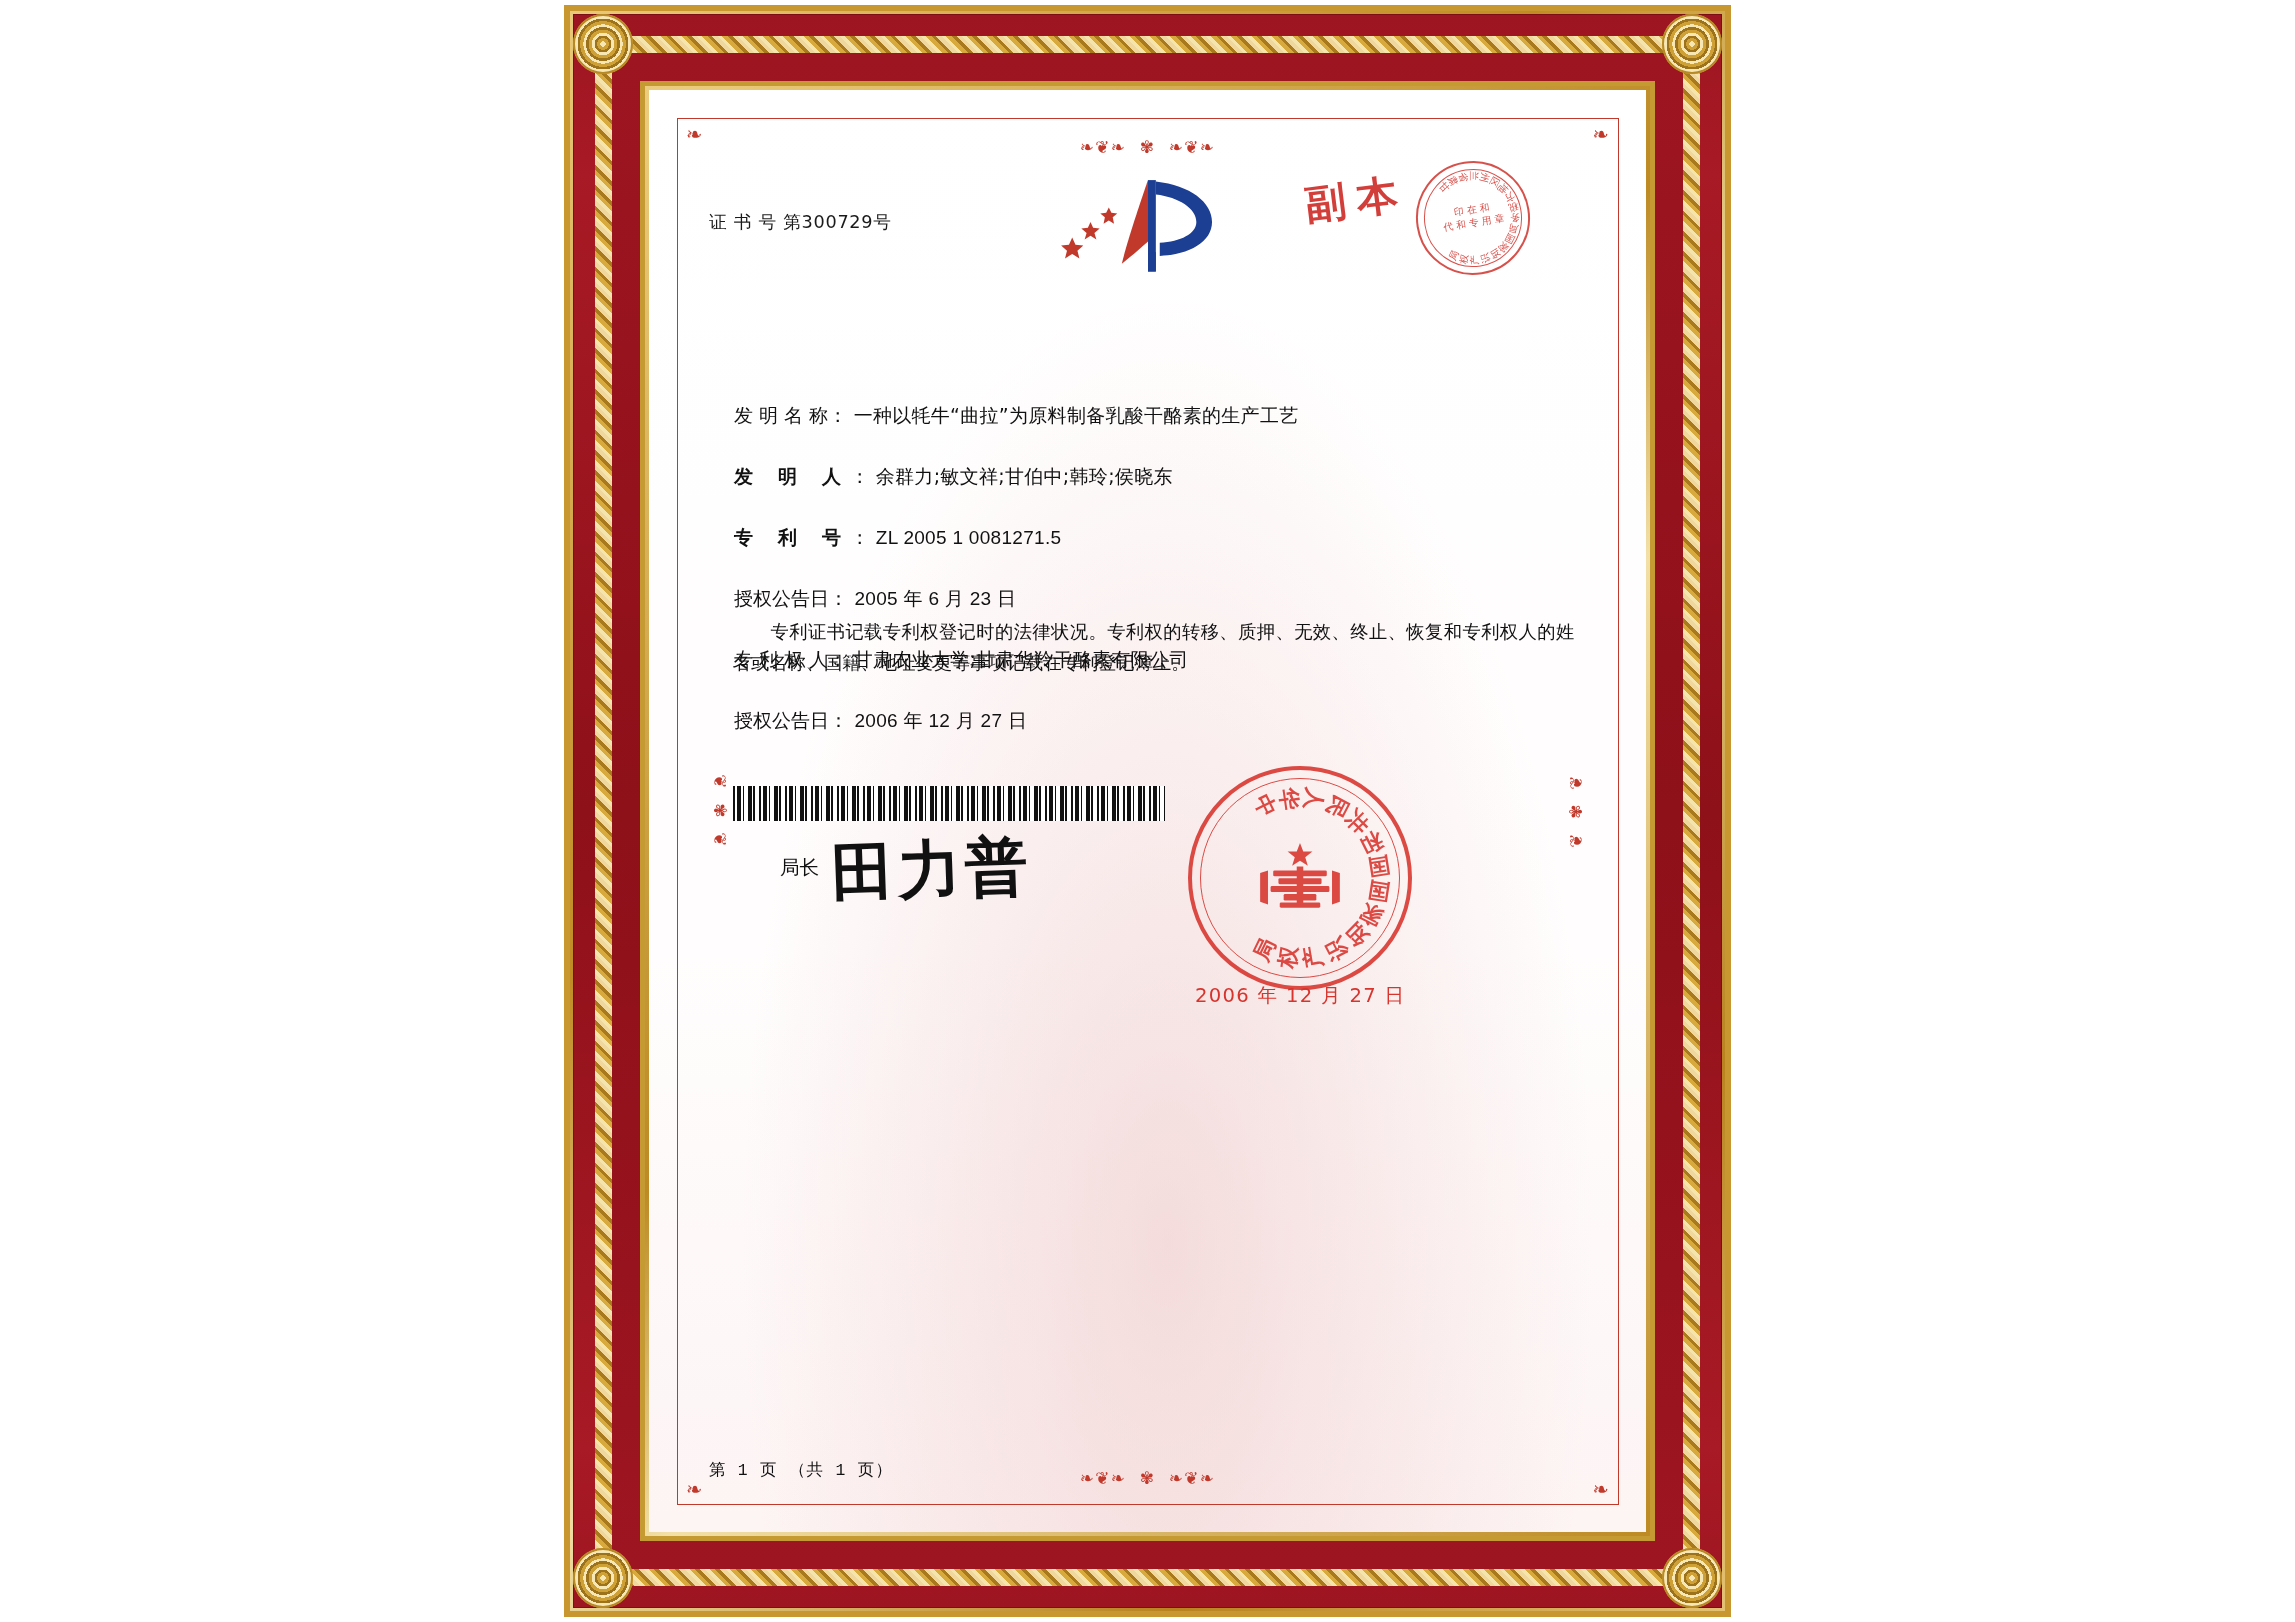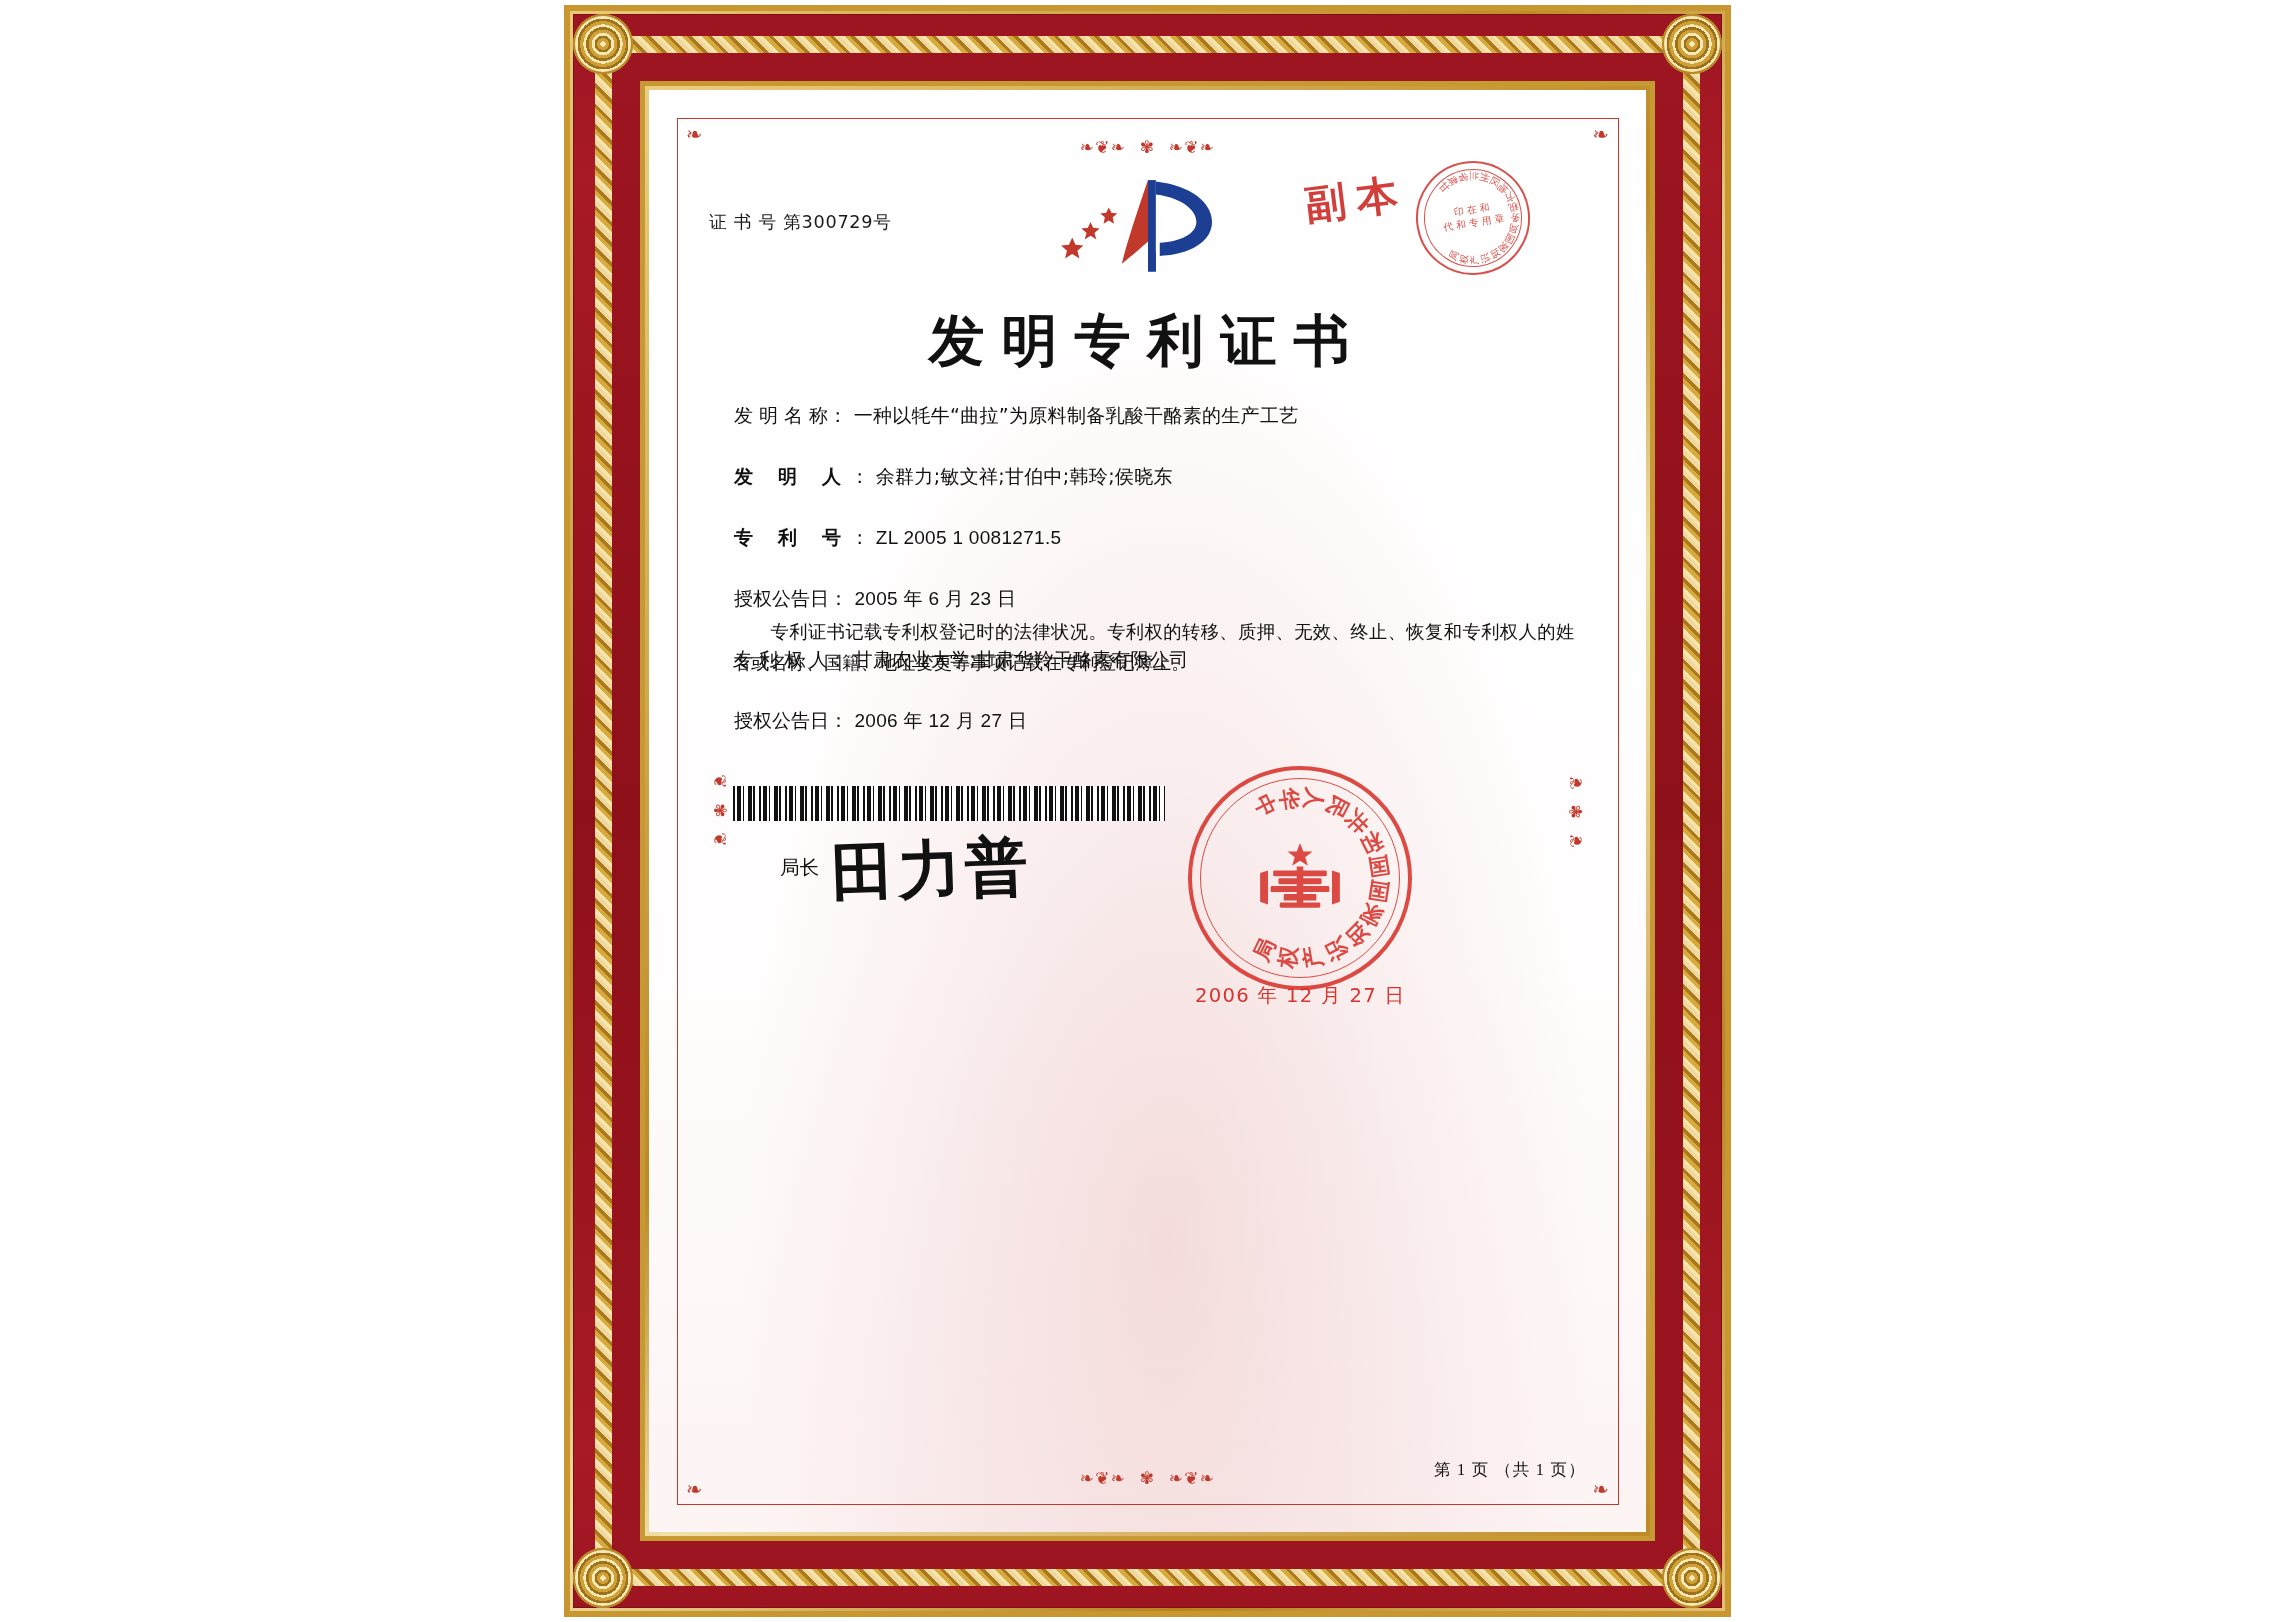--- a/index.html
+++ b/index.html
@@ -371,22 +371,22 @@
     font-size: 19.6px;
     color: #d8332c;
     letter-spacing: 1.3px;
   }
 
   
   .page-footer {
     position: absolute;
     left: 0; right: 0;
     bottom: 3.9px;
-    text-align: right;
-    font-family: Liberation Serif, serif;
+    text-align: left;
+    font-family: Liberation Mono, monospace;
     font-size: 16.4px;
     color: #111;
     letter-spacing: 1.3px;
   }
 </style>
 </head>
 <body>
 
 <div id="page">
 
@@ -464,21 +464,20 @@
               <span class="ch" style="transform: rotate(486.765deg) translate(0px, -42px) rotate(90deg) translate(-50%, -50%);">国</span>
               <span class="ch" style="transform: rotate(501.471deg) translate(0px, -42px) rotate(90deg) translate(-50%, -50%);">家</span>
               <span class="ch" style="transform: rotate(516.176deg) translate(0px, -42px) rotate(90deg) translate(-50%, -50%);">知</span>
               <span class="ch" style="transform: rotate(530.882deg) translate(0px, -42px) rotate(90deg) translate(-50%, -50%);">识</span>
               <span class="ch" style="transform: rotate(545.588deg) translate(0px, -42px) rotate(90deg) translate(-50%, -50%);">产</span>
               <span class="ch" style="transform: rotate(560.294deg) translate(0px, -42px) rotate(90deg) translate(-50%, -50%);">权</span>
               <span class="ch" style="transform: rotate(575deg) translate(0px, -42px) rotate(90deg) translate(-50%, -50%);">局</span>
             </div>
           </div>
 
-        <div class="main-title">发明专利证书</div>
 
         <div class="fields">
 
           <div class="field-row">
             <span class="field-label">发 明 名 称</span>
             <span class="field-colon">：</span>
             <span class="field-value">一种以牦牛“曲拉”为原料制备乳酸干酪素的生产工艺</span>
           </div>
 
           <div class="field-row">

